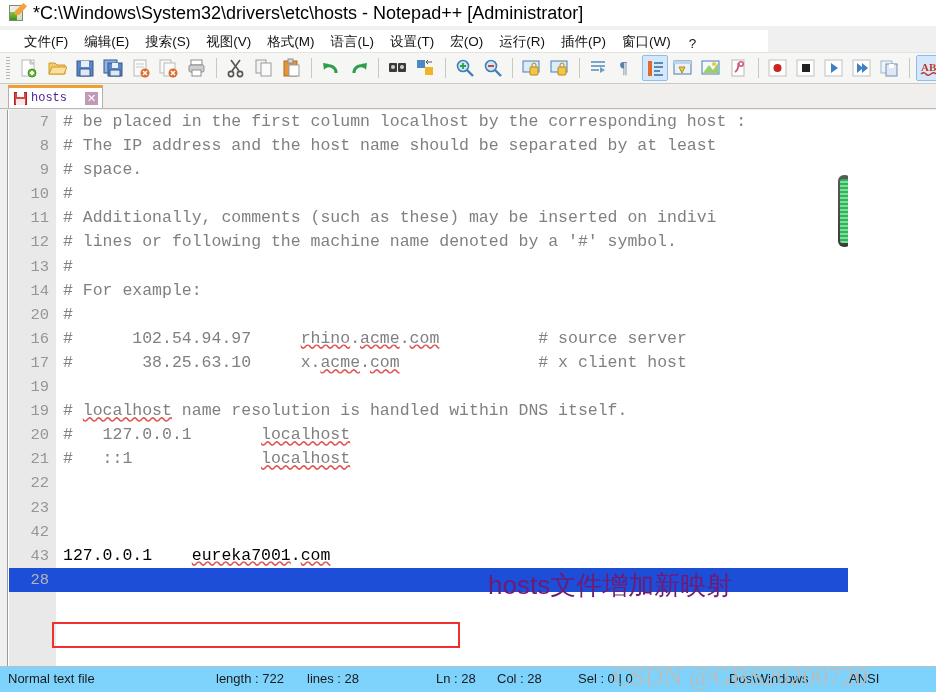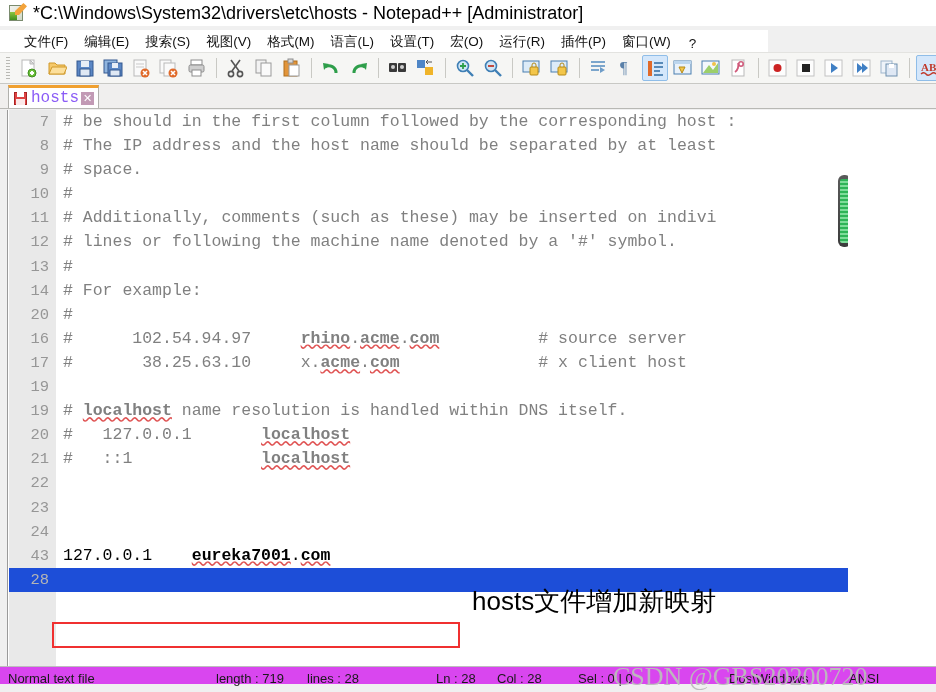--- a/index.html
+++ b/index.html
@@ -107,21 +107,21 @@
     position: absolute; inset: 0; background: #d44; border: 1px solid #a22;
   }
   .tab-save-icon .top {
     position: absolute; left: 3px; top: 0px; width: 7px; height: 5px; background: #fff;
   }
   .tab-save-icon .bot {
     position: absolute; left: 2px; top: 7px; width: 9px; height: 6px; background: #fbe9e9;
   }
   .tab-label {
     font-family: "Liberation Mono", monospace;
-    font-size: 16px; color: #8b5cf6; margin-right: 2px; white-space: nowrap;
+    font-size: 12px; color: #4c1d95; margin-right: 18px; white-space: nowrap;
   }
   .tab-close {
     width: 13px; height: 13px; background: #c29ab5;
     color: #fff; font-size: 11px; line-height: 13px; text-align: center;
     font-family: "Liberation Sans", sans-serif;
   }
 
   
   .editor-wrap {
     position: absolute; left: 0; top: 110px; width: 936px; height: 556px;
@@ -159,21 +159,20 @@
     white-space: pre;
   }
   .row.act .txt { color: #000; }
   .row.hl {
     background: #1d4ed8;
   }
   .row.hl .ln { color: #b5b5b5; }
   .spell {
     text-decoration: underline wavy #e05555;
     text-decoration-skip-ink: none;
-    font-weight: bold;
   }
   .caret {
     display: inline-block; width: 1px; height: 17px; background: #7a3ccc;
     vertical-align: -3px; margin-left: 1px;
   }
 
   
   .vthumb {
     position: absolute; left: 829px; top: 65px; width: 13px; height: 72px;
     border-radius: 6px;
@@ -192,30 +191,29 @@
     background: #ffffff;
   }
 
   
   .annot-rect {
     position: absolute; left: 52px; top: 512px; width: 408px; height: 26px;
     border: 2px solid #f03030; pointer-events: none;
   }
   
   .annot-text {
-    position: absolute; left: 472px; top: 458px;
-    font-size: 26px; color: #000000; white-space: nowrap;
+    position: absolute; left: 488px; top: 458px;
+    font-size: 26px; color: #701a75; white-space: nowrap;
     font-family: "Liberation Sans", sans-serif;
-    margin-top: 16px;
   }
 
   
   .statusbar {
-    position: absolute; left: 0; top: 666px; width: 936px; height: 18px;
-    background: #d946ef;
+    position: absolute; left: 0; top: 666px; width: 936px; height: 26px;
+    background: #7dd3fc;
     border-top: 1px solid #bdbdbd;
     font-size: 13px; color: #1a1a1a;
   }
   .st {
     position: absolute; top: 4px; white-space: nowrap;
     font-family: "Liberation Sans", sans-serif;
   }
   .watermark {
     position: absolute; left: 613px; top: 662px;
     font-size: 26px; color: #bcbcbc; white-space: nowrap;
@@ -527,55 +525,55 @@
   </div>
 
   <div class="editor-wrap">
     <div class="edge-left"></div>
     <div class="right-strip"></div>
 
     <div class="editor">
       <div class="gutter"></div>
       <div class="code">
 
-        <div class="row"><span class="ln">7</span><span class="txt"># be should in the first column followed by the corresponding host :</span></div>
+        <div class="row"><span class="ln">7</span><span class="txt"># be placed in the first column localhost by the corresponding host :</span></div>
         <div class="row"><span class="ln">8</span><span class="txt"># The IP address and the host name should be separated by at least </span></div>
         <div class="row"><span class="ln">9</span><span class="txt"># space.</span></div>
         <div class="row"><span class="ln">10</span><span class="txt">#</span></div>
         <div class="row"><span class="ln">11</span><span class="txt"># Additionally, comments (such as these) may be inserted on indivi</span></div>
         <div class="row"><span class="ln">12</span><span class="txt"># lines or following the machine name denoted by a '#' symbol.</span></div>
         <div class="row"><span class="ln">13</span><span class="txt">#</span></div>
         <div class="row"><span class="ln">14</span><span class="txt"># For example:</span></div>
         <div class="row"><span class="ln">20</span><span class="txt">#</span></div>
         <div class="row"><span class="ln">16</span><span class="txt"><span>#      102.54.94.97     <span class="spell">rhino</span>.<span class="spell">acme</span>.<span class="spell">com</span>          # source server</span></span></div>
         <div class="row"><span class="ln">17</span><span class="txt">#       38.25.63.10     x.<span class="spell">acme</span>.<span class="spell">com</span>              # x client host</span></div>
         <div class="row"><span class="ln">19</span><span class="txt"></span></div>
         <div class="row"><span class="ln">19</span><span class="txt"># <span class="spell">localhost</span> name resolution is handled within DNS itself.</span></div>
         <div class="row"><span class="ln">20</span><span class="txt">#   127.0.0.1       <span class="spell">localhost</span></span></div>
         <div class="row"><span class="ln">21</span><span class="txt">#   ::1             <span class="spell">localhost</span></span></div>
         <div class="row"><span class="ln">22</span><span class="txt"></span></div>
         <div class="row"><span class="ln">23</span><span class="txt"></span></div>
-        <div class="row"><span class="ln">24</span><span class="txt"></span></div>
+        <div class="row"><span class="ln">42</span><span class="txt"></span></div>
         <div class="row act"><span class="ln">43</span><span class="txt">127.0.0.1    <span class="spell">eureka7001</span>.<span class="spell">com</span></span></div>
         <div class="row act hl"><span class="ln">28</span></div>
 
       </div>
 
       <div class="vthumb">
           <div class="inner"></div>
         </div>
     </div>
 
     <div class="annot-rect"></div>
     <div class="annot-text">hosts文件增加新映射</div>
   </div>
 
   <div class="statusbar">
     <div class="st" style="left:8px;">Normal text file</div>
-    <div class="st" style="left:216px;">length : 719</div>
+    <div class="st" style="left:216px;">length : 722</div>
     <div class="st" style="left:307px;">lines : 28</div>
     <div class="st" style="left:436px;">Ln : 28</div>
     <div class="st" style="left:497px;">Col : 28</div>
     <div class="st" style="left:578px;">Sel : 0 | 0</div>
     <div class="st" style="left:729px;">Dos\Windows</div>
     <div class="st" style="left:849px;">ANSI</div>
   </div>
 
   <div class="watermark">CSDN @GBS20200720</div>
 

